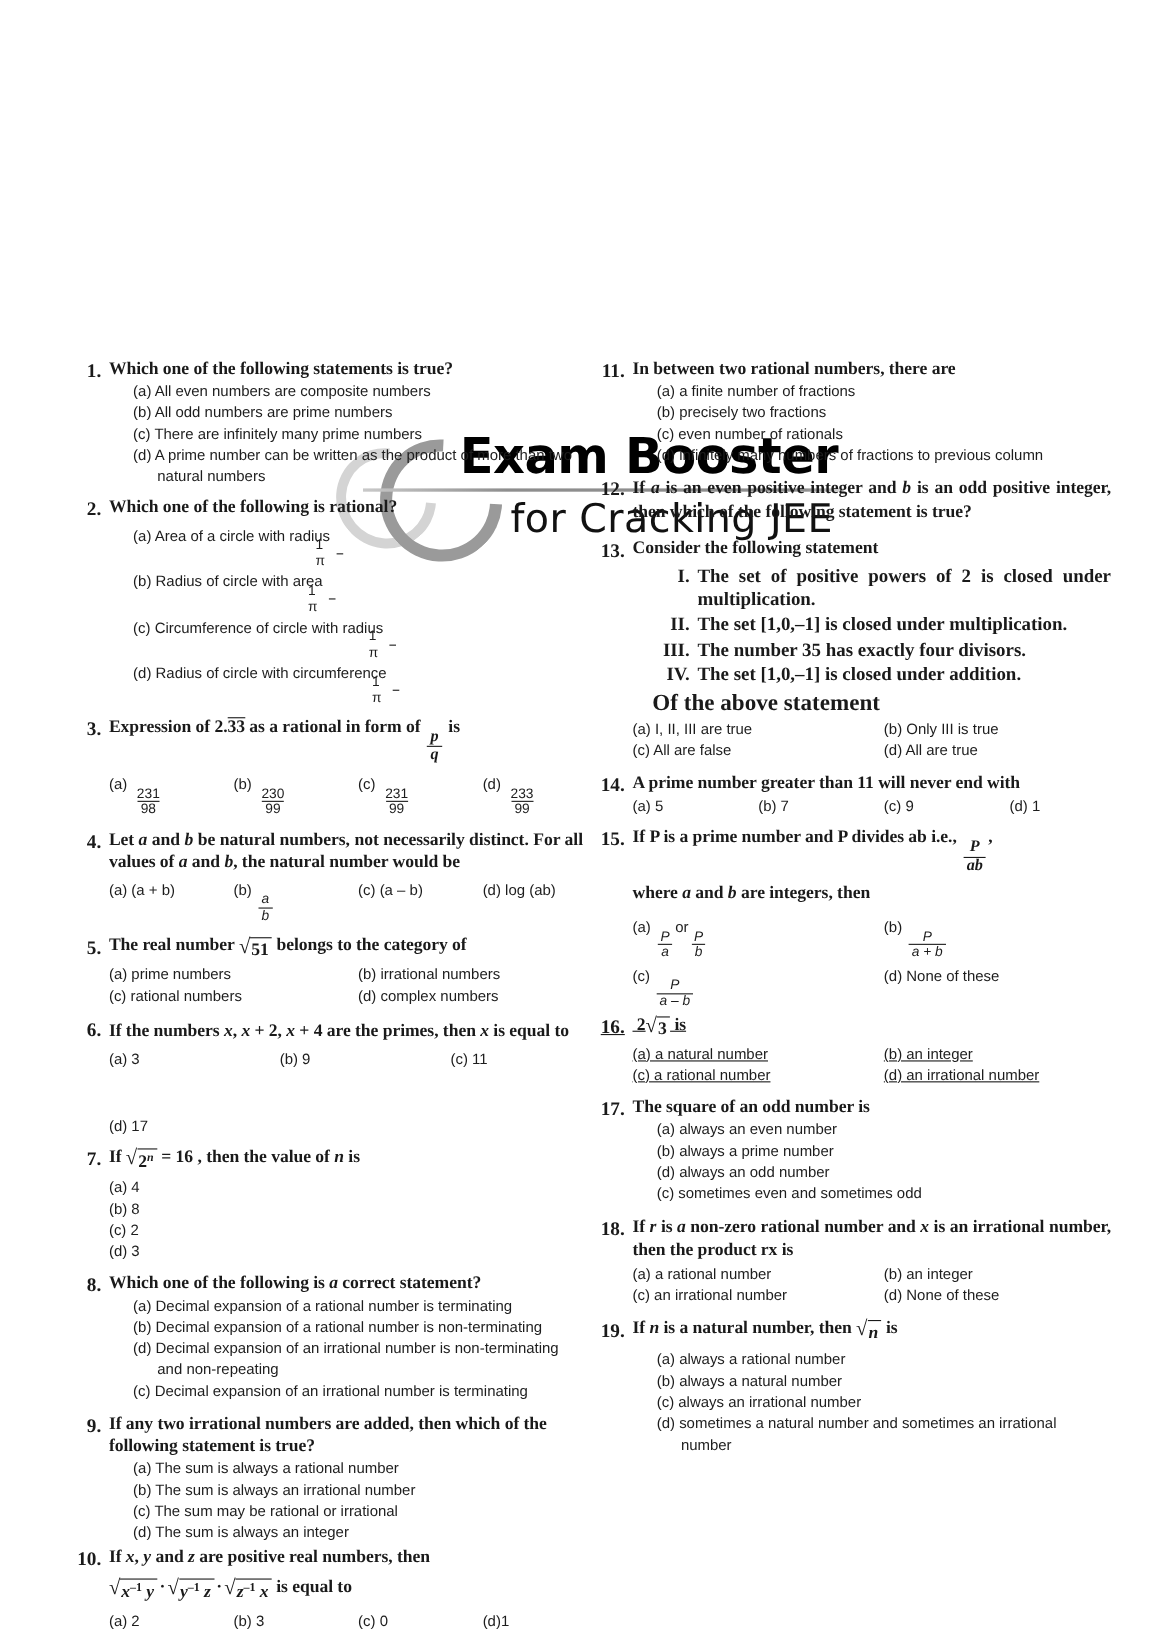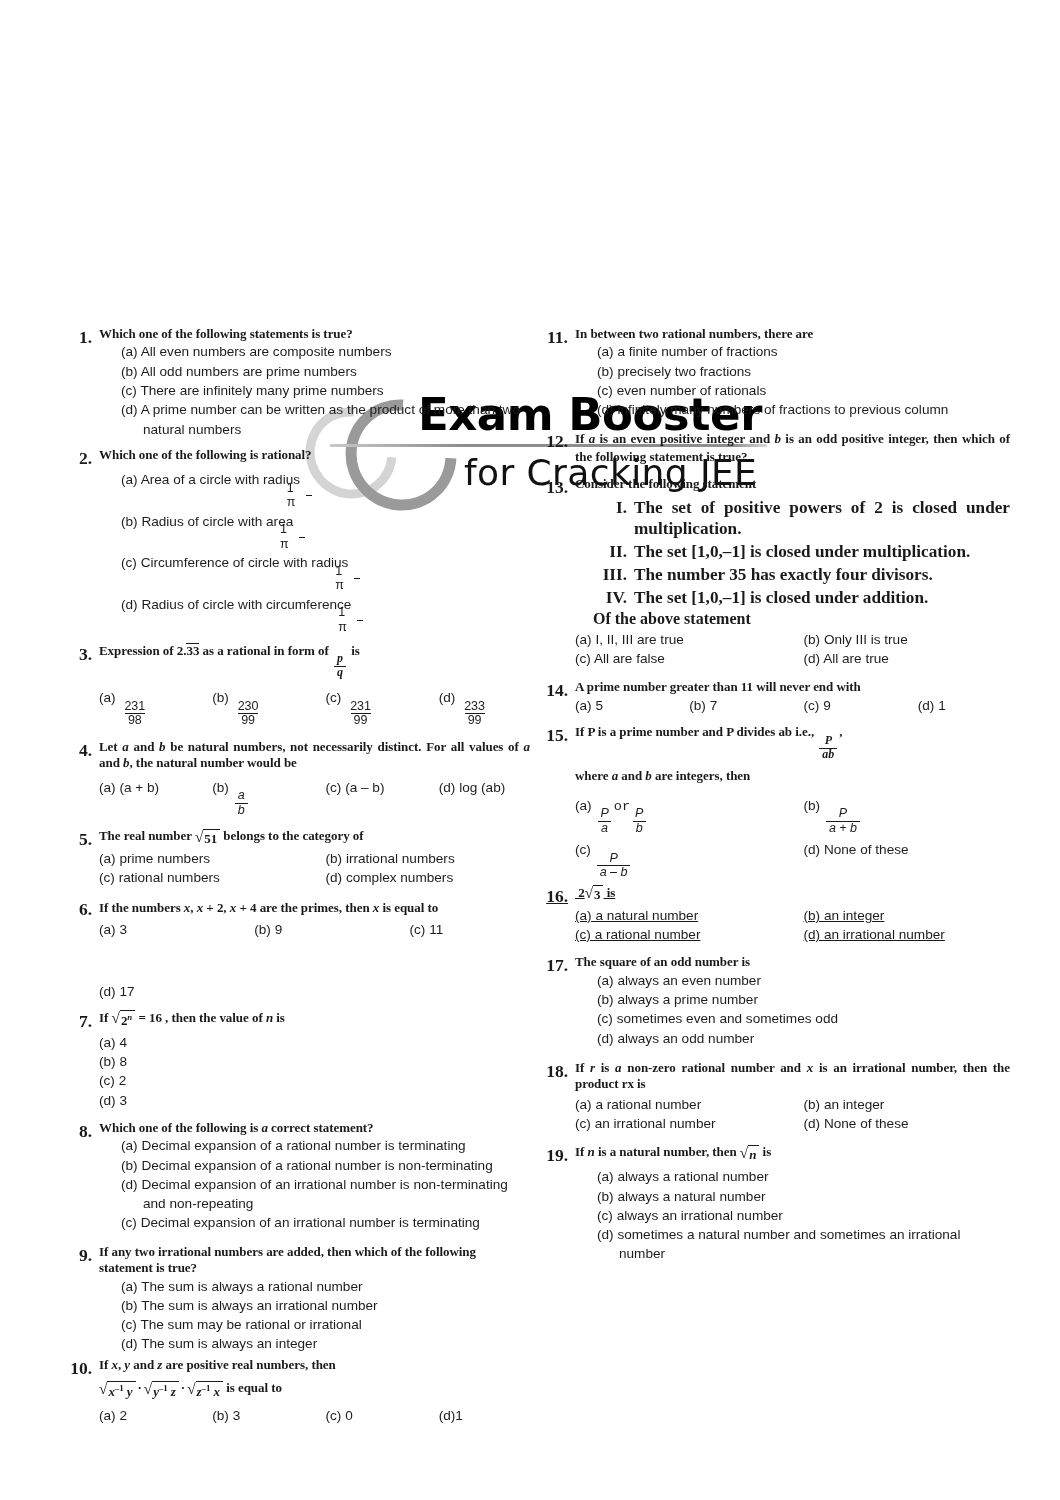--- a/index.html
+++ b/index.html
@@ -54,41 +54,41 @@
     font-weight:bold;font-size:17.5px;
     text-align:right;
     padding-right:7px;
     padding-top:1px;
   }
   .col-left .qnum{width:30px;}
   .col-right .qnum{width:36px;}
   .qbody{flex:1 1 auto;min-width:0;}
   .qtext{
     font-family:"Liberation Serif",serif;
-    font-weight:bold;font-size:13px;
+    font-weight:bold;font-size:16px;
     line-height:1.26;
     letter-spacing:-.05px;
   }
   .qtext.justify{text-align:justify;text-align-last:left;}
 
   
   .opts{font-family:"Liberation Sans",sans-serif;font-size:13.6px;color:#1d1d1d;}
   .opt{line-height:1.42;padding-left:22px;text-indent:-22px;margin-left:22px;}
   .opt-grid{display:flex;flex-wrap:wrap;}
   .opt-grid .opt{text-indent:0;padding-left:0;margin-left:22px;}
   .g2 > .opt{width:calc(50% - 22px);}
   .g4 > .opt{width:calc(25% - 22px);}
   .opt-tall{line-height:1.9;}
 
   
   .roman-list{font-family:"Liberation Serif",serif;font-weight:bold;font-size:17.2px;line-height:1.26;margin-left:18px;}
   .roman-item{display:flex;margin-bottom:1px;}
   .roman-lbl{flex:0 0 34px;text-align:right;padding-right:7px;}
   .roman-txt{flex:1 1 auto;text-align:justify;text-align-last:left;}
-  .of-above{font-family:"Liberation Serif",serif;font-weight:bold;font-size:16px;margin-left:18px;}
+  .of-above{font-family:"Liberation Serif",serif;font-weight:bold;font-size:21px;margin-left:18px;}
 
   
   .mi{font-family:"Liberation Serif",serif;font-style:italic;}
   .mi-s{font-family:"Liberation Sans",sans-serif;font-style:italic;}
   .frac{
     display:inline-flex;flex-direction:column;align-items:center;
     vertical-align:-0.55em;margin:0 2px;line-height:1;
   }
   .frac .num{padding:0 3px;font-size:.92em;}
   .frac .den{padding:0 3px;font-size:.92em;border-top:1.4px solid #1a1a1a;margin-top:1px;}
@@ -409,21 +409,21 @@
             <span class="den">ab</span>
           </span><span>,</span>
         </div>
         <div class="qtext" style="margin-top:8px;">where <i>a</i> and <i>b</i> are integers, then</div>
         <div class="opts opt-grid g2" style="margin-top:5px;margin-left:-22px;">
           <div class="opt" style="line-height:2.3;">
             <span>(a)</span>
             <span class="frac frac-s mi-s">
               <span class="num">P</span>
               <span class="den">a</span>
-            </span><span style="font-family:Liberation Mono, monospace;">or</span><span class="frac frac-s mi-s">
+            </span><span style="font-family:Liberation Sans, sans-serif;">or</span><span class="frac frac-s mi-s">
               <span class="num">P</span>
               <span class="den">b</span>
             </span>
           </div>
           <div class="opt" style="line-height:2.3;">
             <span>(b)</span>
             <span class="frac frac-s mi-s">
               <span class="num">P</span>
               <span class="den">a + b</span>
             </span>
@@ -459,22 +459,22 @@
       </div>
     </div>
 
     <div class="q" style="margin-top:10px;">
       <div class="qnum">17.</div>
       <div class="qbody">
         <div class="qtext">The square of an odd number is</div>
         <div class="opts">
           <div class="opt">(a) always an even number</div>
           <div class="opt">(b) always a prime number</div>
+          <div class="opt">(d) always an odd number</div>
           <div class="opt">(c) sometimes even and sometimes odd</div>
-          <div class="opt">(d) always an odd number</div>
         </div>
       </div>
     </div>
 
     <div class="q" style="margin-top:12px;">
       <div class="qnum">18.</div>
       <div class="qbody">
         <div class="qtext justify">If <i>r</i> is <i>a</i> non-zero rational number and <i>x</i> is an irrational number, then the product rx is</div>
         <div class="opts opt-grid g2" style="margin-top:2px;margin-left:-22px;">
           <div class="opt">(a) a rational number</div>

